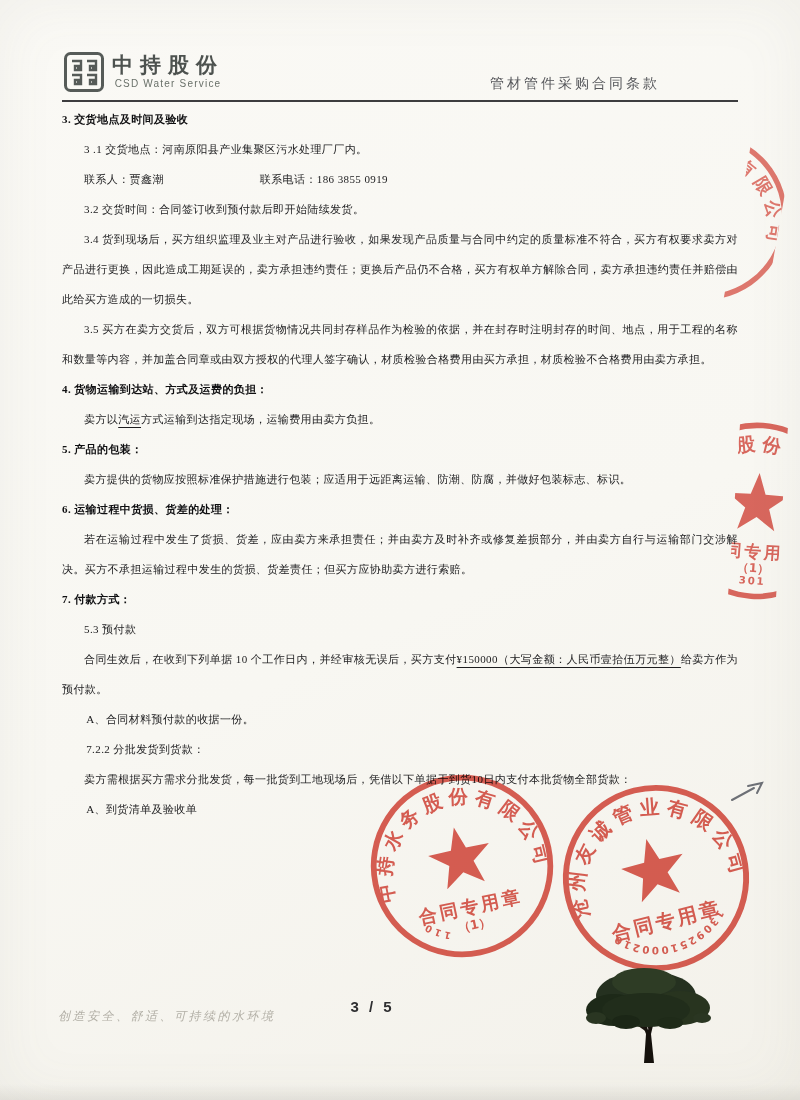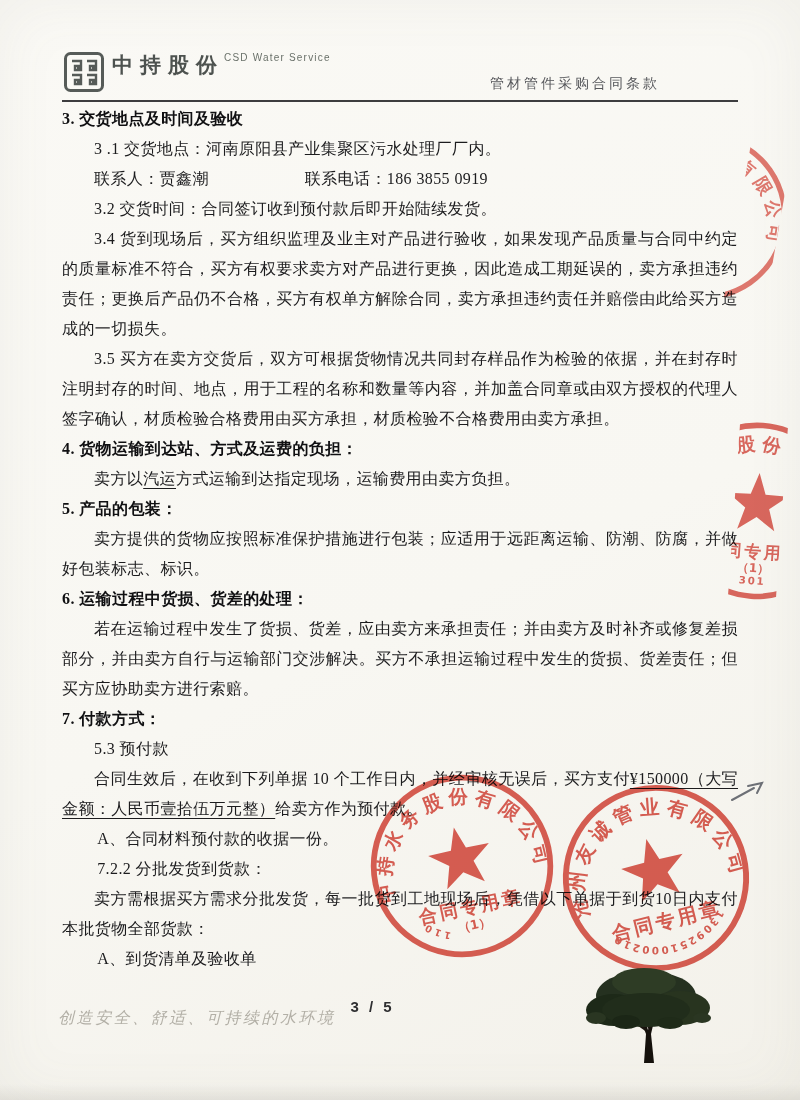--- a/index.html
+++ b/index.html
@@ -8,47 +8,47 @@
     background:linear-gradient(155deg,#faf9f5 0%,#f8f7f2 55%,#f3f1ea 100%);
     box-shadow:inset 0 0 60px rgba(120,112,95,.07);
     font-family:"Liberation Serif","DejaVu Serif",serif;color:#1c1c1e;
   }
   .page::after{content:"";position:absolute;left:0;right:0;bottom:0;height:16px;
     background:linear-gradient(to bottom,transparent,rgba(60,55,45,.08));}
   
   .header{position:absolute;left:62px;top:50px;width:676px;height:50px;border-bottom:2px solid #3d3d3f;}
   .logo{position:absolute;left:2px;top:2px;display:flex;gap:8px;align-items:flex-start;}
   .logo-icon{width:40px;height:40px;flex:0 0 auto;}
-  .logo-texts{display:flex;text-align:center;}
+  .logo-texts{display:flex;flex-direction:column;text-align:center;}
   .logo-main{font-family:"Liberation Sans","DejaVu Sans",sans-serif;font-weight:600;
     font-size:21px;letter-spacing:7px;color:#4d524f;line-height:26px;}
   .logo-sub{font-family:Liberation Sans, sans-serif;font-size:10px;
     letter-spacing:1.2px;color:#697069;line-height:11px;}
   .doc-title{position:absolute;right:78px;bottom:7px;font-size:14px;letter-spacing:3px;color:#56575b;}
   
-  .content{position:absolute;left:62px;top:104px;width:676px;font-size:16px;
+  .content{position:absolute;left:62px;top:104px;width:676px;font-size:11px;
     line-height:30px;text-align:justify;letter-spacing:.4px;}
   .content p{margin:0;}
   .h{font-weight:700;color:#101012;}
   .ind{text-indent:2em;}
   .ind-sm{text-indent:2.2em;}
   .u{text-decoration:underline;text-underline-offset:4px;text-decoration-thickness:1.4px;}
   .contact-gap{margin-left:96px;}
   
   .stamp{position:absolute;mix-blend-mode:multiply;opacity:.86;}
   .stamp svg{display:block;overflow:visible;}
   .seal-txt{font-family:"DejaVu Sans","Liberation Sans",sans-serif;font-weight:700;}
   .edge-clip{position:absolute;overflow:hidden;mix-blend-mode:multiply;opacity:.8;}
   .edge-clip svg{position:absolute;display:block;}
   .pen-mark{position:absolute;}
   
   .page-number{position:absolute;left:0;top:998px;width:745px;text-align:center;
     font-family:"Liberation Sans","DejaVu Sans",sans-serif;font-weight:700;
     font-size:15px;letter-spacing:3px;color:#2e2e30;}
-  .slogan{position:absolute;left:58px;top:1008px;font-style:italic;font-size:16px;
+  .slogan{position:absolute;left:58px;top:1008px;font-style:italic;font-size:12px;
     letter-spacing:2.5px;color:#b2afa6;}
   .tree{position:absolute;left:582px;top:960px;width:134px;height:104px;}
 </style>
 </head>
 <body>
 
 <div class="page">
 
   <div class="header">
     <div class="logo">

